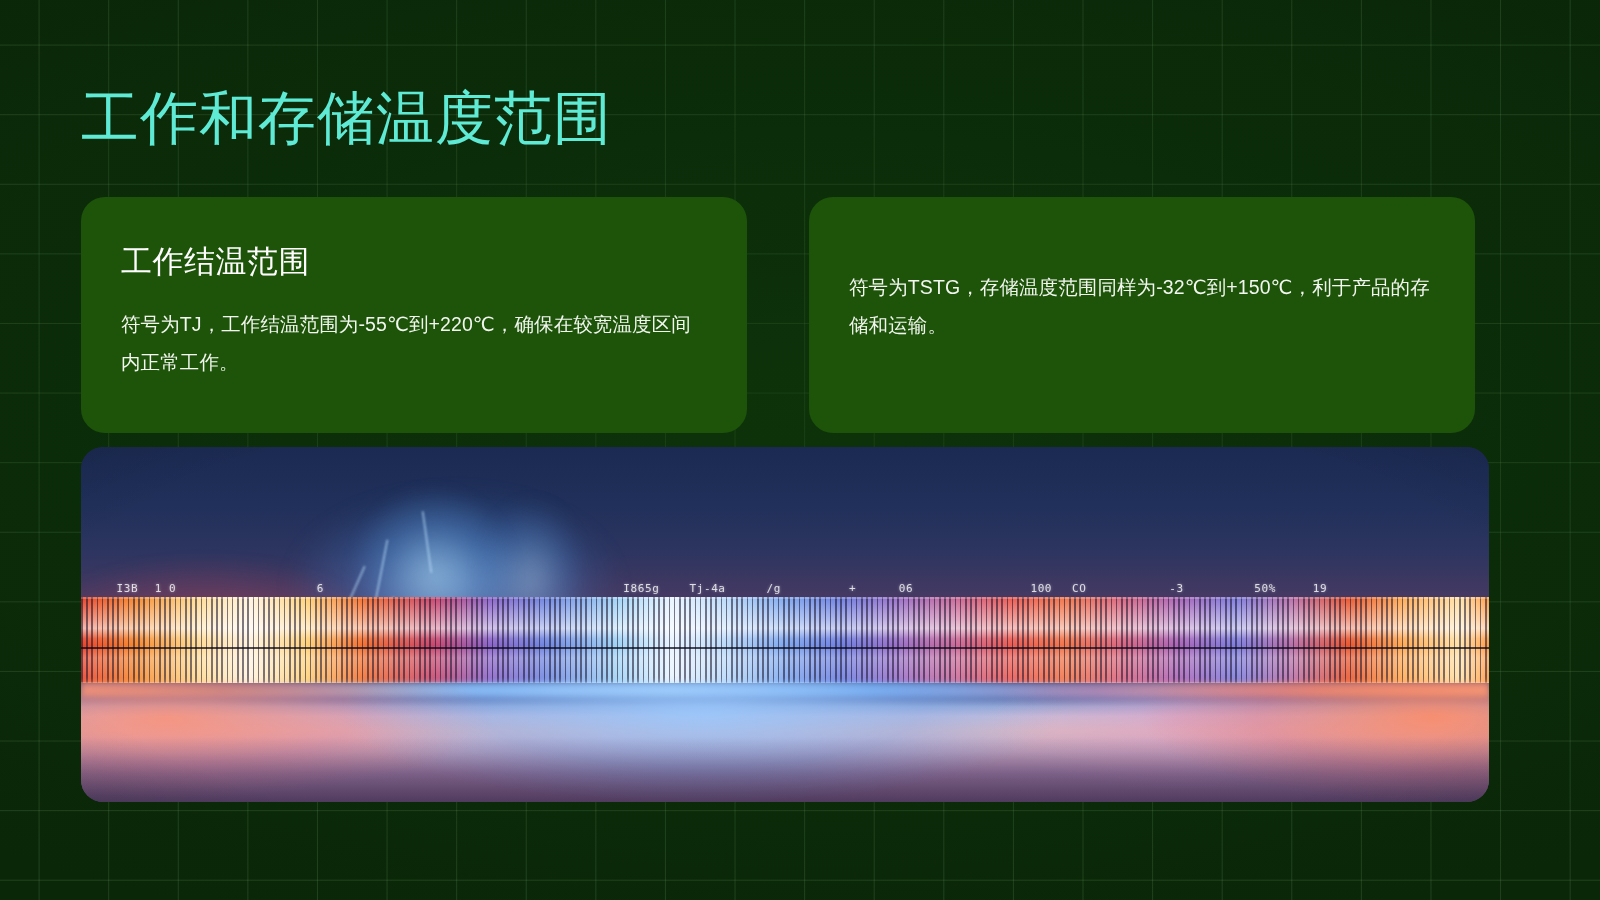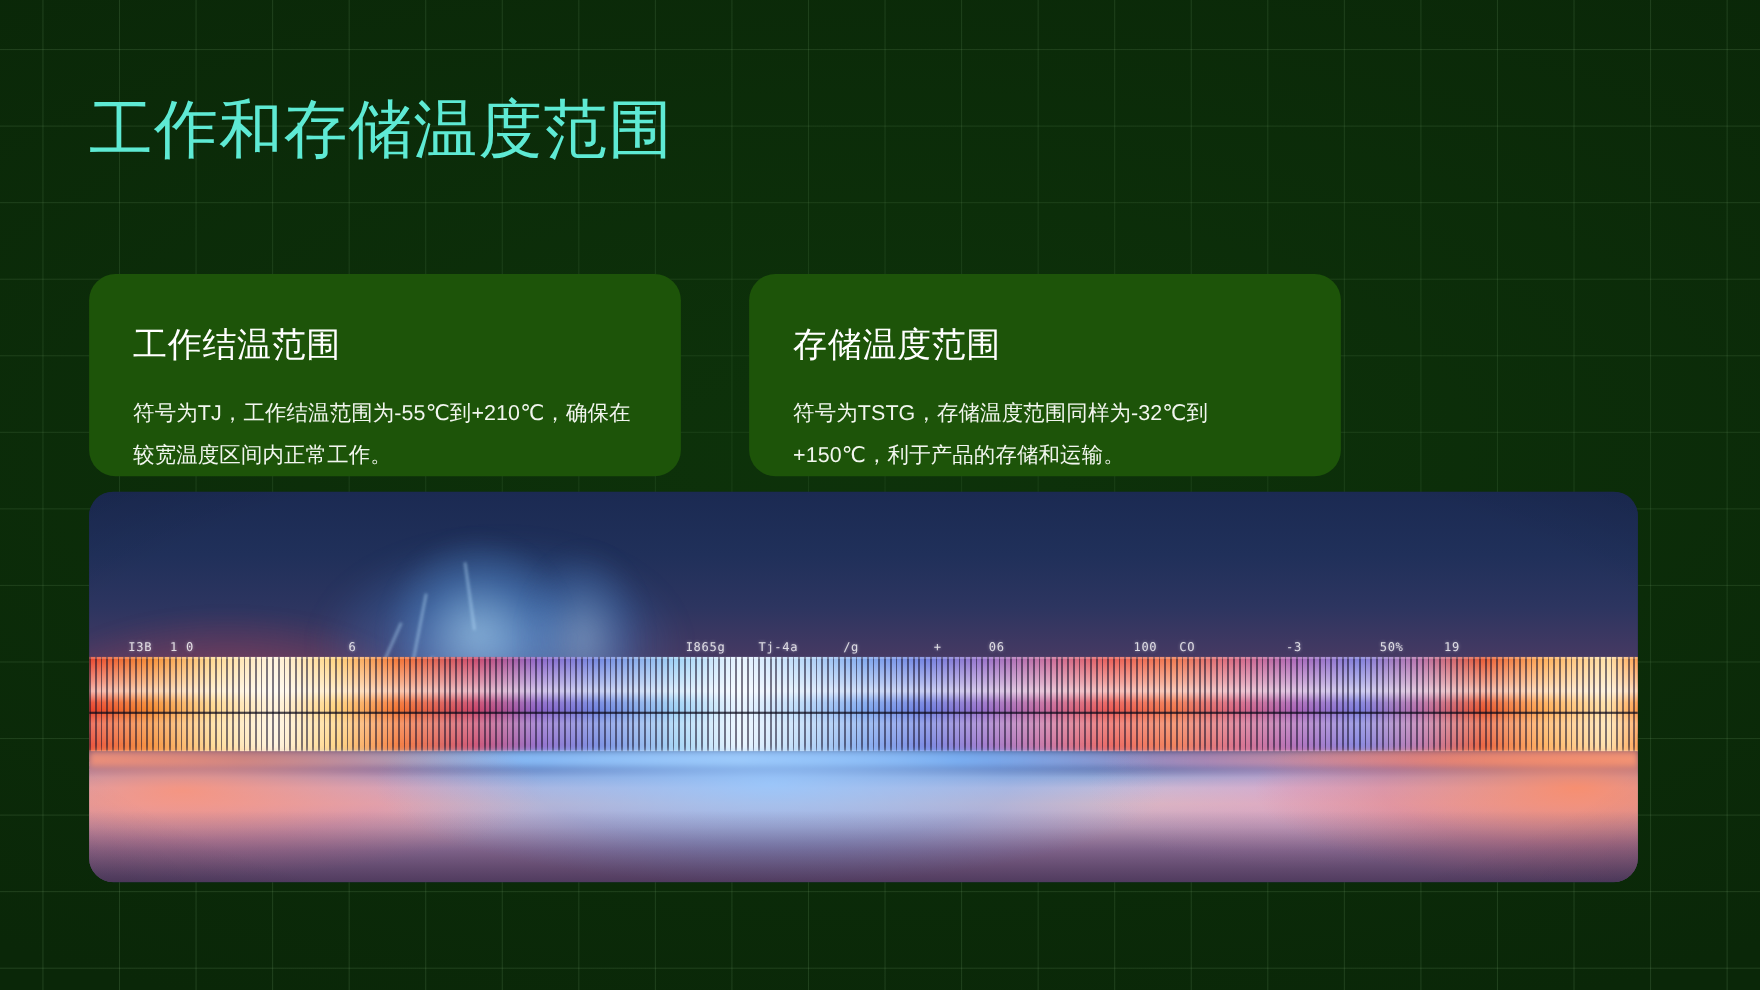--- a/index.html
+++ b/index.html
@@ -53,25 +53,24 @@
     font-weight: 400;
     white-space: nowrap;
     margin-top: 16px;
   }
 
   
   #cards {
     position: absolute;
     left: 81px;
     top: 197px;
-    width: 1138px;
+    width: 1394px;
     height: 236px;
     display: flex;
     gap: 62px;
-    align-items: flex-end;
   }
   .card {
     flex: 1 1 0;
     background: #1d5409;
     border-radius: 24px;
     padding: 46px 40px 0 40px;
     overflow: hidden;
   }
   .card-title {
     color: #ffffff;
@@ -378,25 +377,24 @@
 
   <div id="bg-grid"></div>
   <div id="bg-vignette"></div>
 
   <h1 id="page-title">工作和存储温度范围</h1>
 
   <div id="cards">
 
     <section class="card">
       <div class="card-title">工作结温范围</div>
-      <p class="card-body">符号为TJ，工作结温范围为-55℃到+210℃，确保在较宽温度区间内正常工作。</p>
+      <p class="card-body">符号为TJ，工作结温范围为-55℃到+220℃，确保在较宽温度区间内正常工作。</p>
     </section>
 
     <section class="card">
-      <div class="card-title">存储温度范围</div>
       <p class="card-body">符号为TSTG，存储温度范围同样为-32℃到+150℃，利于产品的存储和运输。</p>
     </section>
 
   </div>
 
   <figure id="thermal-panel">
 
     <div class="panel-sky"></div>
     <div class="glow-left"></div>
     <div class="cloud-a"></div>

